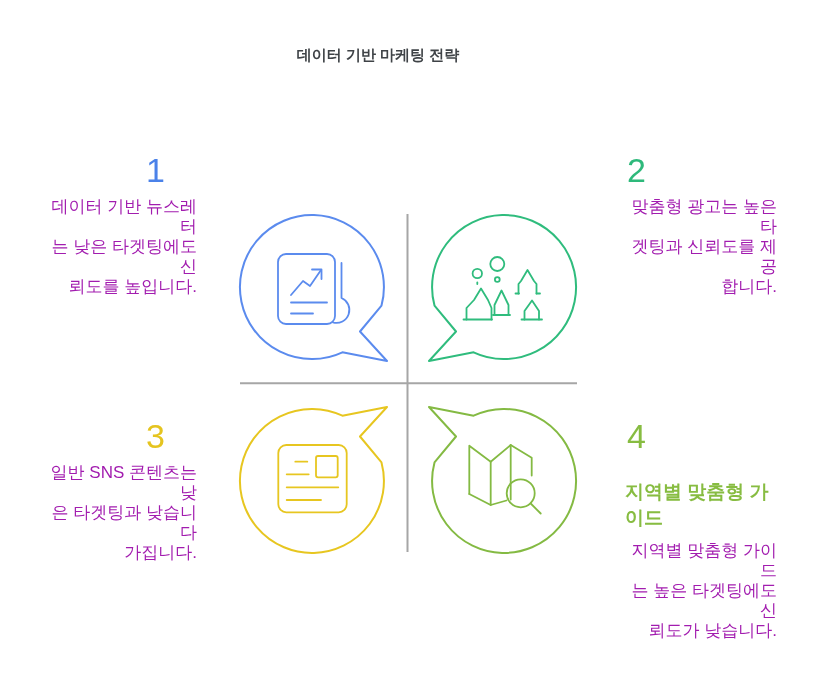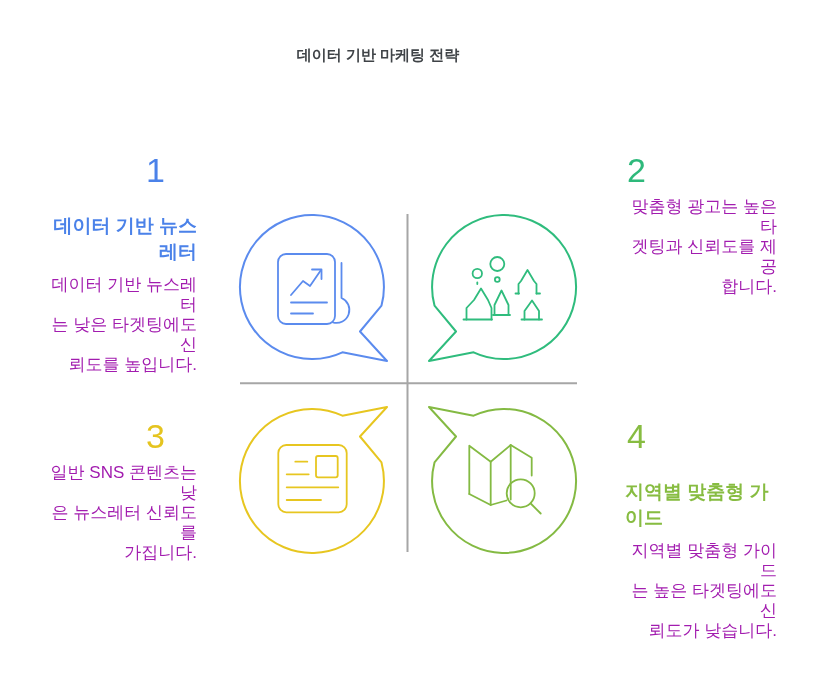--- a/index.html
+++ b/index.html
@@ -29,38 +29,36 @@
 </style>
 </head>
 <body>
 
 <div class="canvas">
 
   <h1 class="main-title">데이터 기반 마케팅 전략</h1>
 
   <section class="quad quad-1">
     <div class="num c-blue">1</div>
-    <h2 class="q-title c-blue">데이터 기반 뉴스
-레터</h2>
     <p class="q-desc">데이터 기반 뉴스레터
 는 낮은 타겟팅에도 신
 뢰도를 높입니다.</p>
   </section>
 
   <section class="quad quad-2">
     <div class="num c-green">2</div>
     <p class="q-desc">맞춤형 광고는 높은 타
 겟팅과 신뢰도를 제공
 합니다.</p>
   </section>
 
   <section class="quad quad-3">
     <div class="num c-yellow">3</div>
     <p class="q-desc">일반 SNS 콘텐츠는 낮
-은 뉴스레터 신뢰도를
+은 타겟팅과 낮습니다
 가집니다.</p>
   </section>
 
   <section class="quad quad-4">
     <div class="num c-lime">4</div>
     <h2 class="q-title c-lime">지역별 맞춤형 가이드</h2>
     <p class="q-desc">지역별 맞춤형 가이드
 는 높은 타겟팅에도 신
 뢰도가 낮습니다.</p>
   </section>

